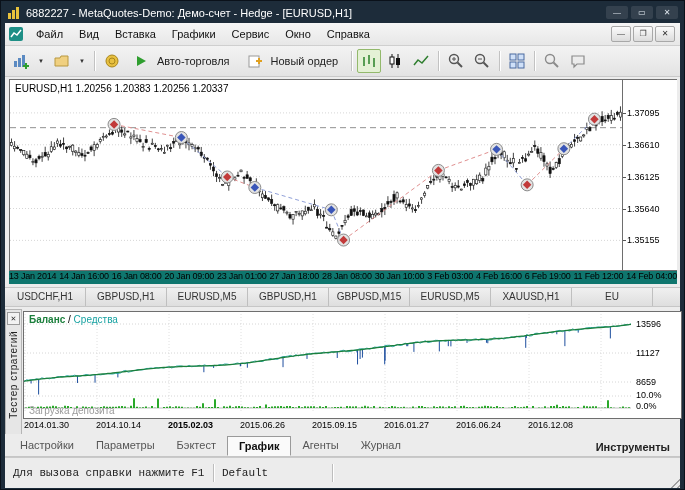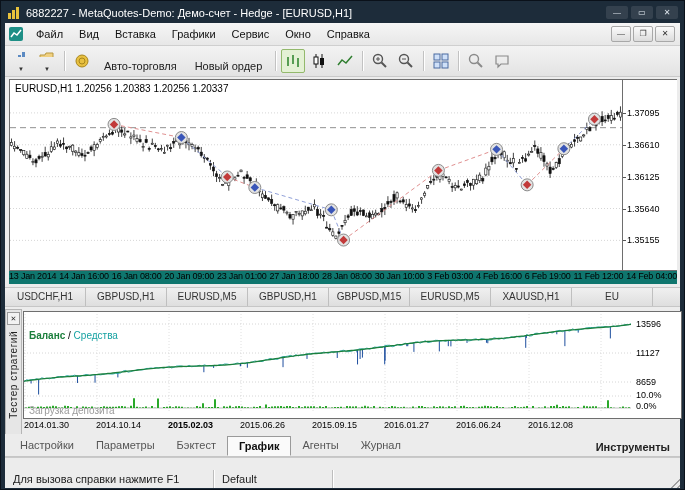--- a/index.html
+++ b/index.html
@@ -11,21 +11,21 @@
   .winbtns{display:flex;gap:3px;}
   .wbtn{width:22px;height:13px;font-size:8px;line-height:13px;text-align:center;color:#dfe7ee;background:rgba(255,255,255,.10);border-radius:2px;cursor:default;}
   
   .menubar{position:absolute;left:4px;top:22px;right:4px;height:22px;background:linear-gradient(#f6f6f6,#e7e7e7);border-bottom:1px solid #cfcfcf;display:flex;align-items:center;padding:0 3px;}
   #menu-items{display:flex;flex:1;}
   .mitem{font-size:11px;color:#111;padding:3px 8px;cursor:default;}
   .childbtns{display:flex;gap:2px;margin-right:2px;}
   .cbtn{width:18px;height:14px;font-size:8px;line-height:14px;text-align:center;color:#333;background:linear-gradient(#fbfbfb,#dcdcdc);border:1px solid #a8a8a8;border-radius:2px;}
   
   .toolbar{position:absolute;left:4px;top:45px;right:4px;height:30px;background:linear-gradient(#f3f3f3,#e3e3e3);border-bottom:1px solid #c9c9c9;display:flex;align-items:center;padding:0 4px;gap:2px;}
-  .tbtn{height:24px;min-width:24px;display:flex;align-items:center;justify-content:center;gap:9px;padding:0 3px;border:1px solid transparent;border-radius:2px;background:transparent;font-size:11px;color:#222;font-family:inherit;flex-direction:column;}
+  .tbtn{height:24px;min-width:24px;display:flex;align-items:center;justify-content:center;gap:9px;padding:0 3px;border:1px solid transparent;border-radius:2px;background:transparent;font-size:11px;color:#222;font-family:inherit;}
   .tbtn.labeled{padding:0 7px;}
   .tbtn.active{background:#e4f1d5;border-color:#93b96c;}
   .tsep{width:1px;height:20px;background:#c2c2c2;box-shadow:1px 0 0 #fff;margin:0 3px;}
   .caret{font-size:6px;color:#333;}
   
   .chart-window{position:absolute;left:8px;top:78px;width:666px;height:190px;border:1px solid #6e6e6e;background:#ffffff;box-sizing:content-box;}
   #candle-svg{position:absolute;left:0;top:0;}
   .quote-overlay{position:absolute;left:5px;top:2px;font-size:10px;color:#000;line-height:13px;pointer-events:none;white-space:nowrap;}
   .price-axis{position:absolute;left:612px;top:0;width:54px;height:190px;background:#fff;border-left:1px solid #6e6e6e;}
   .plabel{position:absolute;left:4px;font-size:9px;color:#000;}
@@ -35,34 +35,34 @@
   .tlabel{font-size:9px;color:#000;white-space:nowrap;letter-spacing:-0.2px;}
   
   .chart-tabs{position:absolute;left:4px;top:286px;right:4px;height:18px;background:linear-gradient(#f0f0f0,#dedede);border-top:1px solid #c6c6c6;border-bottom:1px solid #c6c6c6;display:flex;overflow:hidden;}
   .ctab{font-size:10px;color:#333;padding:3px 0;width:80px;text-align:center;border-right:1px solid #bfbfbf;white-space:nowrap;overflow:hidden;flex:0 0 auto;}
   
   .tester-strip{position:absolute;left:4px;top:308px;width:17px;height:146px;background:#e6e6e6;border:1px solid #b5b5b5;box-sizing:border-box;display:flex;flex-direction:column;align-items:center;padding-top:2px;}
   .xbtn{width:11px;height:11px;font-size:7px;line-height:11px;text-align:center;color:#333;border:1px solid #9a9a9a;background:#f2f2f2;margin-bottom:6px;}
   .vtext{writing-mode:vertical-rl;transform:rotate(180deg);font-size:10px;color:#222;letter-spacing:0.5px;white-space:nowrap;}
   
   .tester-chart{position:absolute;left:22px;top:310px;width:657px;height:106px;border:1px solid #6e6e6e;background:#fff;}
-  .legend{position:absolute;left:5px;top:18px;font-size:10px;pointer-events:none;}
+  .legend{position:absolute;left:5px;top:2px;font-size:10px;pointer-events:none;}
   .lg-bal{font-weight:bold;}
   .deposit-label{position:absolute;left:5px;bottom:2px;font-size:10px;color:#9a9a9a;pointer-events:none;}
   .tylabel{position:absolute;font-size:9px;color:#000;}
   
   .tester-xaxis{position:absolute;left:22px;top:419px;width:657px;height:12px;overflow:hidden;}
   .txlabel{position:absolute;top:0;font-size:9px;color:#000;white-space:nowrap;}
   
   .bottom-tabs{position:absolute;left:4px;top:433px;right:4px;height:22px;display:flex;align-items:flex-end;background:#ececec;border-bottom:1px solid #c6c6c6;padding-left:4px;}
   .btab{font-size:11px;color:#555;padding:3px 11px;cursor:default;}
   .btab.active{background:#fafafa;border:1px solid #9a9a9a;border-bottom:1px solid #fafafa;color:#111;font-weight:bold;}
   .tools{margin-left:auto;font-size:11px;font-weight:bold;color:#222;padding:3px 10px;}
   
-  .statusbar{position:absolute;left:4px;top:456px;right:4px;height:30px;background:#ececec;border-top:1px solid #c9c9c9;display:flex;align-items:flex-end;font-size:11px;color:#222;}
+  .statusbar{position:absolute;left:4px;top:456px;right:4px;height:30px;background:#ececec;border-top:1px solid #c9c9c9;display:flex;align-items:center;font-size:11px;color:#222;font-family:Liberation Mono, monospace;}
   .st-cell{width:192px;padding:0 8px;border-right:1px solid #bdbdbd;box-shadow:1px 0 0 #fff;height:18px;line-height:18px;}
   .st-cell2{width:102px;padding:0 8px;border-right:1px solid #bdbdbd;box-shadow:1px 0 0 #fff;height:18px;line-height:18px;}
   .grip{margin-left:auto;align-self:flex-end;width:13px;height:13px;background:repeating-linear-gradient(135deg,#9f9f9f 0 1px,transparent 1px 4px);clip-path:polygon(100% 0,100% 100%,0 100%);}
 </style>
 </head>
 <body>
 
 <div id="win">
 
   <div class="titlebar">

